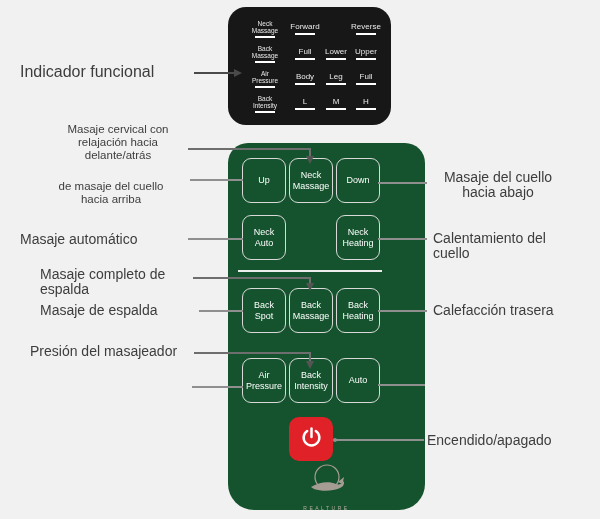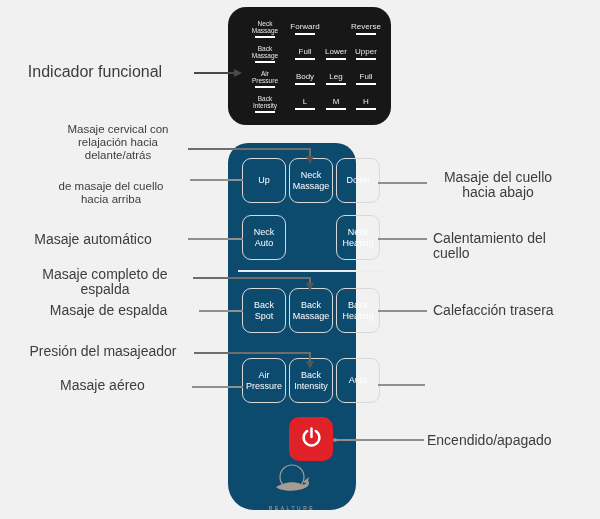--- a/index.html
+++ b/index.html
@@ -2,22 +2,22 @@
 <html><head>
 <meta charset="utf-8">
 <style>
   html,body { margin:0; padding:0; background:#f1f1f1; }
   .stage { position:relative; width:600px; height:519px; background:#f1f1f1;
            font-family:"Liberation Sans", sans-serif; overflow:hidden; }
 
   
   .panel { position:absolute; left:228px; top:7px; width:163px; height:118px;
            background:#171717; border-radius:18px; }
-  .rbody { position:absolute; left:228px; top:143px; width:128px; height:367px;
-           background:#0c4a6e; border-radius:20px 20px 26px 26px; }
+  .rbody { position:absolute; left:228px; top:143px; width:197px; height:367px;
+           background:#14532d; border-radius:20px 20px 26px 26px; }
 
   
   .panel-grid { position:absolute; left:13px; top:9px; width:140px; height:100px;
                 display:grid; grid-template-columns:48px 32px 30px 30px;
                 grid-auto-rows:1fr; justify-items:center; align-items:center; }
   .cell { display:flex; flex-direction:column; align-items:center; color:#e9e9e9; }
   .cell .t1 { font-size:6.5px; line-height:7px; text-align:center; }
   .cell .t2 { font-size:8px; line-height:9px; text-align:right; }
   .uline { width:20px; height:2px; background:#ffffff; margin-top:2px; }
 
@@ -31,21 +31,21 @@
            background:#e02128; border-radius:10px; display:flex; align-items:center;
            justify-content:center; }
   .logo-wrap { position:absolute; left:0; right:0; top:320px; display:flex;
                flex-direction:column; align-items:center; }
   .brand { font-size:5px; letter-spacing:2.5px; color:#b5ada3; margin-top:2px; }
 
   
   .lbl { position:absolute; color:#3d3d3d; font-size:14px; line-height:15px; }
   .lbl-lg { font-size:16px; }
   .lbl-sm { font-size:11.5px; line-height:13px; }
-  .ta-r { text-align:center; } .ta-c { text-align:center; } .ta-l { text-align:left; }
+  .ta-r { text-align:left;padding-left:20px; } .ta-c { text-align:center; } .ta-l { text-align:left; }
 
   
   .hline { position:absolute; height:1.6px; background:#8f8f8f; }
   .vline { position:absolute; width:1.6px; background:#6e6e6e; }
   .dark  { background:#4a4a4a; }
   .mid   { background:#6e6e6e; }
   .arrow-r { position:absolute; width:0; height:0;
              border-top:4px solid transparent; border-bottom:4px solid transparent;
              border-left:8px solid #4a4a4a; }
   .arrow-d { position:absolute; width:0; height:0;
@@ -208,21 +208,20 @@
 
   <div class="lbl ta-r" style="left:20px;width:177px;top:303px">Masaje de espalda</div>
 
   <div class="lbl ta-r" style="left:20px;width:170px;top:267px">
     <span>Masaje completo de</span><br>
     <span>espalda</span>
   </div>
 
   <div class="lbl ta-r" style="left:10px;width:186px;top:344px">Presión del masajeador</div>
 
-  <div class="lbl ta-r" style="left:20px;width:165px;top:378px">Masaje aéreo</div>
 
   <div class="lbl ta-c" style="left:432px;width:132px;top:170px">
     <span>Masaje del cuello</span><br>
     <span>hacia abajo</span>
   </div>
 
   <div class="lbl ta-l" style="left:433px;width:140px;top:231px">
     <span>Calentamiento del</span><br>
     <span>cuello</span>
   </div>

